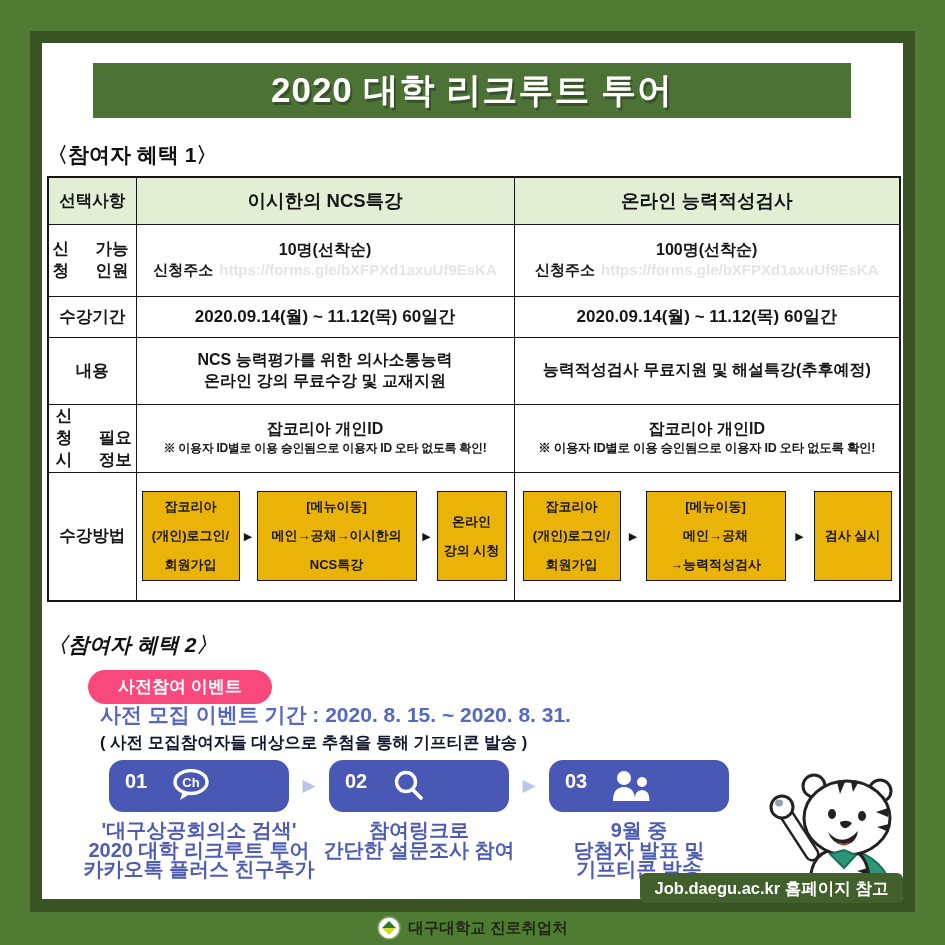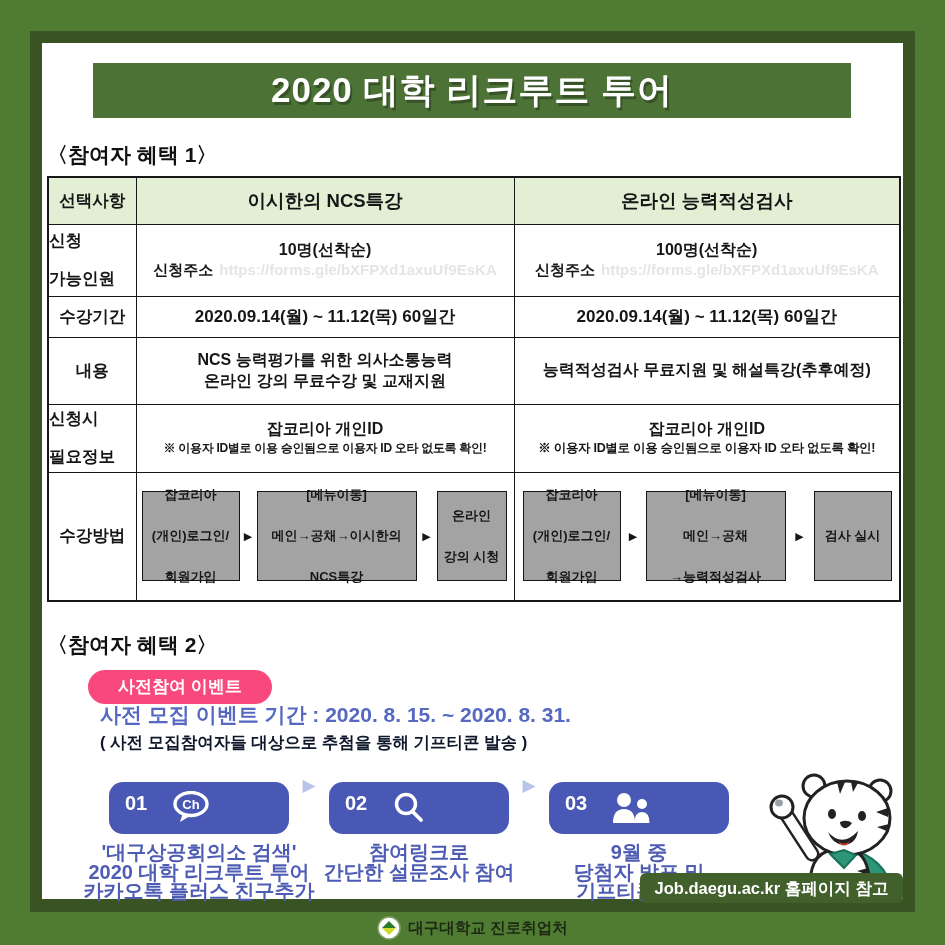--- a/index.html
+++ b/index.html
@@ -7,54 +7,54 @@
   *{box-sizing:border-box;}
   .abs{position:absolute;}
   .frame{left:30px;top:31px;width:885px;height:881px;background:#3a5323;}
   .content{left:42px;top:43px;width:861px;height:856px;background:#ffffff;}
   .banner{left:93px;top:63px;width:758px;height:55px;background:#4c7236;
     display:flex;align-items:center;justify-content:center;}
   .banner span{color:#fff;font-size:35px;font-weight:bold;letter-spacing:1px;
     text-shadow:2px 3px 0 rgba(25,35,15,.4);}
   .h-sec{font-size:21px;font-weight:bold;color:#111;}
   .h1{left:47px;top:141px;}
-  .h2{left:47px;top:631px;}
+  .h2{left:47px;top:631px;font-style:italic;}
 
   
   table.benefit{position:absolute;left:47px;top:176px;width:852px;border-collapse:collapse;
     table-layout:fixed;border:2px solid #161616;}
   table.benefit td,table.benefit th{border:1.6px solid #161616;padding:0;text-align:center;
     vertical-align:middle;color:#161616;}
   tr.head td{background:#e2efd5;height:47px;}
   .th-big{font-size:18.5px;font-weight:bold;}
   .th-sm{font-size:16.5px;font-weight:bold;}
   .lblcol{font-size:16.5px;font-weight:bold;}
-  .lbl2{display:flex;flex-direction:column;align-items:flex-start;gap:16px;}
+  .lbl2{display:flex;flex-direction:row;align-items:flex-end;gap:16px;}
   .stack{display:flex;flex-direction:column;justify-content:space-evenly;height:100%;}
   .t16{font-size:16px;font-weight:bold;}
   .t17{font-size:17px;font-weight:bold;}
   .urlline{font-size:15px;font-weight:bold;}
   .urlline .pre{margin-right:6px;}
   .url{color:#e5e5e5;cursor:pointer;text-decoration:none;}
   .warn2{font-size:12px;font-weight:bold;letter-spacing:-.3px;white-space:nowrap;}
   .warn3{font-size:12.5px;font-weight:bold;letter-spacing:-.3px;white-space:nowrap;}
   .flow{display:flex;align-items:center;height:100%;}
-  .fbox{border:1.6px solid #161616;height:90px;background:#a3a3a3;display:flex;
-    flex-direction:column;justify-content:center;gap:23px;font-size:13px;font-weight:bold;}
+  .fbox{border:1.6px solid #161616;height:90px;background:#eab308;display:flex;
+    flex-direction:column;justify-content:center;gap:11px;font-size:13px;font-weight:bold;}
   .tarr{font-size:11px;color:#161616;text-align:center;flex:none;}
 
   
   .pinkbadge{left:88px;top:670px;background:#f8487c;color:#fff;font-weight:bold;
     font-size:17px;padding:5px 30px 6px;border-radius:17px;}
   .period{left:100px;top:701px;font-size:21px;font-weight:bold;color:#5668c2;}
   .note{left:100px;top:732px;font-size:16.5px;font-weight:bold;color:#0f172a;}
   .steps{left:109px;top:760px;display:flex;}
   .step{width:180px;display:flex;flex-direction:column;align-items:center;}
   .sbox{width:180px;height:52px;background:#4858b4;border-radius:14px;display:flex;
-    align-items:center;padding:0 16px;gap:24px;margin-top:22px;}
+    align-items:center;padding:0 16px;gap:24px;}
   .snum{color:#fff;font-size:20px;font-weight:bold;transform:translateY(-5px);}
   .sarr{width:40px;text-align:center;line-height:52px;color:#b9c4ea;font-size:17px;flex:none;}
   .slabel{margin-top:9px;font-size:20px;line-height:19.5px;font-weight:bold;
     color:#4e5cb4;text-align:center;white-space:nowrap;}
   .tiger{left:752px;top:770px;}
   .greenbadge{left:640px;top:873px;width:263px;height:30px;background:#41602c;
     border-radius:6px;color:#fff;font-size:16.5px;font-weight:bold;text-align:center;
     line-height:30px;}
   .footer{left:0;top:911px;width:945px;height:34px;display:flex;align-items:center;
     justify-content:center;gap:7px;}

